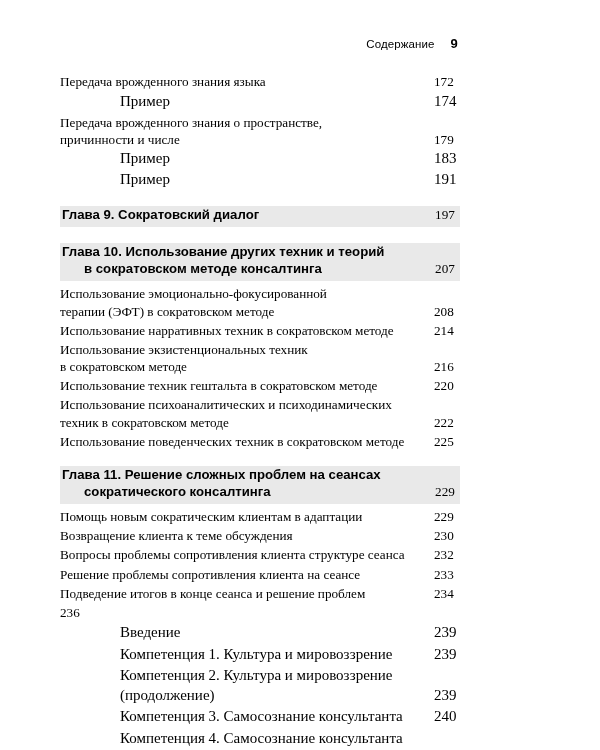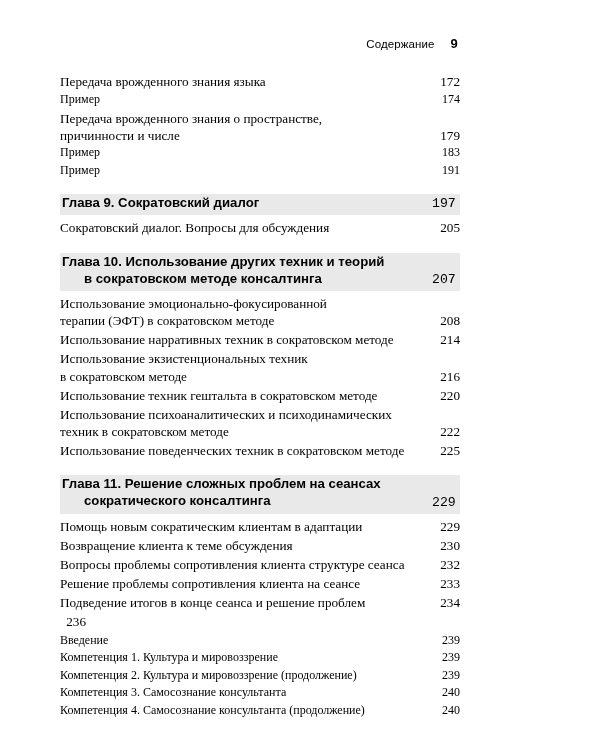--- a/index.html
+++ b/index.html
@@ -50,30 +50,31 @@
     align-items: flex-start;
     justify-content: space-between;
     line-height: 1.30;
   }
   .row .label {
     flex: 0 1 auto;
     padding-right: 10px;
   }
   .row .page-no {
     flex: 0 0 auto;
-    text-align: right;
+    text-align: left;
     min-width: 26px;
     align-self: flex-end;
   }
   
   .lvl1 {
     font-size: 13.2px;
   }
   .lvl2 {
-    font-size: 12px;
+    font-size: 15px;
+    margin-left: 60px;
   }
   .entry {
     margin-top: 2px;
   }
   
   .chapter {
     font-family: "Liberation Sans", sans-serif;
     font-weight: bold;
     font-size: 13.2px;
     background: #e9e9e9;
@@ -82,25 +83,25 @@
     display: flex;
     align-items: flex-end;
     justify-content: space-between;
   }
   .chapter .label {
     padding-left: 2px;
     padding-right: 10px;
     line-height: 1.30;
   }
   .chapter .page-no {
-    font-family: Liberation Mono, monospace;
+    font-family: Liberation Serif, serif;
     font-weight: normal;
     font-size: 13.2px;
     min-width: 26px;
-    text-align: left;
+    text-align: center;
   }
   .chapter .cont {
     display: block;
     padding-left: 22px;
   }
   .multi .label {
     max-width: 420px;
   }
   .tight { margin-top: 1px; }
 </style>
@@ -143,24 +144,20 @@
     <div class="row entry lvl2">
       <span class="label">Пример</span>
       <span class="page-no">191</span>
     </div>
 
     <div class="chapter">
       <span class="label">Глава 9. Сократовский диалог</span>
       <span class="page-no">197</span>
     </div>
 
-    <div class="row entry lvl1">
-      <span class="label">Сократовский диалог. Вопросы для обсуждения</span>
-      <span class="page-no">205</span>
-    </div>
 
     <div class="chapter">
       <span class="label">
         <span>Глава 10. Использование других техник и теорий</span>
         <span class="cont">в сократовском методе консалтинга</span>
       </span>
       <span class="page-no">207</span>
     </div>
 
     <div class="row entry lvl1 multi">

